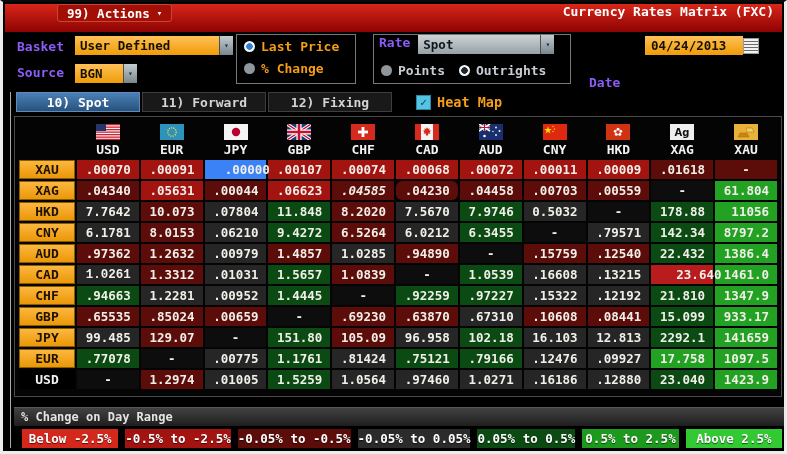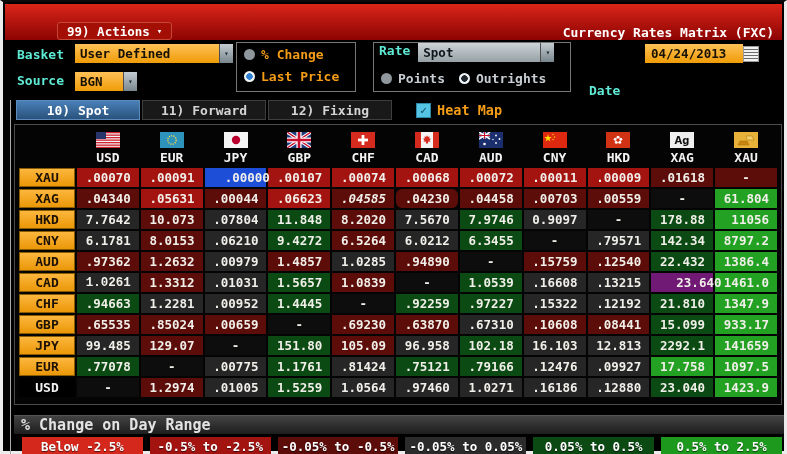--- a/index.html
+++ b/index.html
@@ -1,28 +1,28 @@
 <!DOCTYPE html>
 <html><head>
 <meta charset="utf-8">
 <style>
   html,body{margin:0;padding:0;background:#1a1a1a;}
   body{width:787px;height:454px;overflow:hidden;font-family:"DejaVu Sans Mono",monospace;}
   .frame{box-sizing:border-box;width:787px;height:454px;background:#000;
          border-left:3px solid #ececec;border-right:3px solid #ececec;border-bottom:3px solid #ececec;border-top:2px solid #0a0a0a;}
   
-  .titlebar{height:36px;margin:2px 2px 0 2px;background:linear-gradient(#d92619,#8d0302);
-            display:flex;align-items:flex-end;padding:0 8px;}
+  .titlebar{height:28px;margin:2px 2px 0 2px;background:linear-gradient(#d92619,#8d0302);
+            display:flex;align-items:flex-start;padding:0 8px;}
   .menu-btn{margin-left:44px;background:#a30f05;border:1px solid #c4473a;border-radius:3px;height:16px;
             line-height:15px;padding:0 9px;color:#fff;font-size:12.5px;font-weight:bold;cursor:default;display:flex;align-items:center;gap:7px;}
   .menu-caret{font-size:9px;line-height:10px;}
   .tb-title{margin-left:auto;color:#fff;font-size:13px;font-weight:bold;}
   
   .controls{position:relative;height:58px;}
-  .amber-label{position:absolute;color:#5eead4;font-size:13px;font-weight:bold;}
+  .amber-label{position:absolute;color:#8b5cf6;font-size:13px;font-weight:bold;}
   .dd{position:absolute;height:19px;background:linear-gradient(#ffc157,#ef9c07);display:flex;align-items:center;}
   .dd .dd-val{flex:1;padding:0 5px;font-size:12.5px;font-weight:bold;color:#161005;white-space:nowrap;overflow:hidden;}
   .dd .dd-btn{width:13px;align-self:stretch;background:linear-gradient(#c3ccd1,#79868d);border-left:1px solid #4e4e4e;
               color:#21303a;font-size:8px;display:flex;align-items:center;justify-content:center;}
   .dd.gray{background:linear-gradient(#cdd3d6,#96a1a6);}
   .dd.gray .dd-val{color:#10181d;font-weight:bold;}
   .grp-box{position:absolute;border:1px solid #777;height:48px;top:2px;}
   .radio-row{display:flex;align-items:center;gap:6px;height:22px;padding:0 7px;}
   .radio{width:11px;height:11px;border-radius:50%;flex:0 0 auto;}
   .radio.on-blue{background:radial-gradient(circle,#2f7fd2 0 3px,#eef3f6 3.5px);}
@@ -52,21 +52,21 @@
   th.colhead{padding:3px 0 1px 0;vertical-align:bottom;}
   .flagwrap{display:flex;justify-content:center;margin-bottom:3px;}
   .code{display:block;text-align:center;color:#f2f2f2;font-size:13px;font-weight:bold;line-height:14px;}
   th.rowlabel{background:linear-gradient(#fcb73e,#eb9708);color:#1c1102;font-size:13px;font-weight:bold;
               height:18px;text-align:center;border:1px solid #8a5c00;box-sizing:border-box;}
   th.rowlabel.plain{background:#000;color:#f2f2f2;border:1px solid #000;}
   td.cell{height:18px;font-size:12.5px;font-weight:bold;color:#f1efe9;text-align:right;padding:0 8px 0 0;white-space:nowrap;}
   td.cell.dash{text-align:center;padding:0;}
   
   .legend-title{margin:10px 0 0 0;height:18px;line-height:18px;background:linear-gradient(#424242,#1e1e1e);
-                color:#e3e3e3;font-size:15px;font-weight:bold;padding-left:7px;border-top:1px solid #555;}
+                color:#e3e3e3;font-size:12px;font-weight:bold;padding-left:7px;border-top:1px solid #555;}
   .legend-items{display:flex;gap:7px;margin:3px 2px 0 8px;align-items:flex-end;}
   .legend-item{flex:1;height:19px;line-height:19px;text-align:center;color:#fff;font-size:12.5px;font-weight:bold;
                text-shadow:0 1px 1px rgba(0,0,0,.6);white-space:nowrap;}
 </style>
 </head>
 <body>
 
 <div class="frame">
 
   <div class="titlebar">
@@ -85,26 +85,26 @@
     </div>
     <div class="amber-label" style="left:14px;top:33px;">Source</div>
     <div class="dd" style="left:72px;top:32px;width:62px;">
       <span class="dd-val">BGN</span>
       <span class="dd-btn">▾</span>
     </div>
 
     <div class="grp-box" style="left:233px;width:118px;">
       <div id="price-radios">
           <div class="radio-row">
+            <span class="radio on-blue"></span>
+            <span class="radio-label amber-text">Last Price</span>
+          </div>
+          <div class="radio-row">
             <span class="radio off"></span>
             <span class="radio-label amber-text">% Change</span>
-          </div>
-          <div class="radio-row">
-            <span class="radio on-blue"></span>
-            <span class="radio-label amber-text">Last Price</span>
           </div>
         </div>
     </div>
 
     <div class="grp-box" style="left:370px;width:196px;">
       <div style="display:flex;align-items:flex-start;height:24px;padding:0 5px;gap:8px;">
         <span class="amber-label" style="position:static;">Rate</span>
         <div class="dd gray" style="position:static;width:136px;">
           <span class="dd-val">Spot</span>
           <span class="dd-btn">▾</span>
@@ -280,21 +280,21 @@
                 </div>
                 <span class="code">XAU</span>
               </th>
             </tr>
           </thead>
         <tbody id="matrix-body">
             <tr>
               <th class="rowlabel">XAU</th>
               <td class="cell" style="background: rgb(163, 20, 17);">.00070</td>
               <td class="cell" style="background: rgb(163, 20, 17);">.00091</td>
-              <td class="cell" style="background: #1d4ed8; padding-left: 20px;">.00000</td>
+              <td class="cell" style="background: #3b82f6; padding-left: 20px;">.00000</td>
               <td class="cell" style="background: rgb(163, 20, 17);">.00107</td>
               <td class="cell" style="background: rgb(163, 20, 17);">.00074</td>
               <td class="cell" style="background: rgb(163, 20, 17);">.00068</td>
               <td class="cell" style="background: rgb(163, 20, 17);">.00072</td>
               <td class="cell" style="background: rgb(163, 20, 17);">.00011</td>
               <td class="cell" style="background: rgb(163, 20, 17);">.00009</td>
               <td class="cell" style="background: rgb(92, 12, 9);">.01618</td>
               <td class="cell dash" style="background: rgb(92, 12, 9);">-</td>
             </tr>
             <tr>
@@ -313,21 +313,21 @@
             </tr>
             <tr>
               <th class="rowlabel">HKD</th>
               <td class="cell" style="background: rgb(38, 38, 38);">7.7642</td>
               <td class="cell" style="background: rgb(92, 12, 9);">10.073</td>
               <td class="cell" style="background: rgb(38, 38, 38);">.07804</td>
               <td class="cell" style="background: rgb(11, 74, 18);">11.848</td>
               <td class="cell" style="background: rgb(92, 12, 9);">8.2020</td>
               <td class="cell" style="background: rgb(38, 38, 38);">7.5670</td>
               <td class="cell" style="background: rgb(11, 74, 18);">7.9746</td>
-              <td class="cell" style="background: rgb(38, 38, 38);">0.9097</td>
+              <td class="cell" style="background: rgb(38, 38, 38);">0.5032</td>
               <td class="cell dash" style="background: rgb(13, 13, 13);">-</td>
               <td class="cell" style="background: rgb(11, 74, 18);">178.88</td>
               <td class="cell" style="background: rgb(35, 161, 35);">11056</td>
             </tr>
             <tr>
               <th class="rowlabel">CNY</th>
               <td class="cell" style="background: rgb(38, 38, 38);">6.1781</td>
               <td class="cell" style="background: rgb(92, 12, 9);">8.0153</td>
               <td class="cell" style="background: rgb(38, 38, 38);">.06210</td>
               <td class="cell" style="background: rgb(11, 74, 18);">9.4272</td>
@@ -357,21 +357,21 @@
               <th class="rowlabel">CAD</th>
               <td class="cell" style="background: rgb(38, 38, 38); font-family: Liberation Mono, monospace;">1.0261</td>
               <td class="cell" style="background: rgb(92, 12, 9);">1.3312</td>
               <td class="cell" style="background: rgb(38, 38, 38);">.01031</td>
               <td class="cell" style="background: rgb(11, 74, 18);">1.5657</td>
               <td class="cell" style="background: rgb(92, 12, 9);">1.0839</td>
               <td class="cell dash" style="background: rgb(13, 13, 13);">-</td>
               <td class="cell" style="background: rgb(11, 74, 18);">1.0539</td>
               <td class="cell" style="background: rgb(38, 38, 38);">.16608</td>
               <td class="cell" style="background: rgb(38, 38, 38);">.13215</td>
-              <td class="cell" style="background: #701a75; padding-left: 25px;">23.640</td>
+              <td class="cell" style="background: #b91c1c; padding-left: 25px;">23.640</td>
               <td class="cell" style="background: rgb(35, 161, 35);">1461.0</td>
             </tr>
             <tr>
               <th class="rowlabel">CHF</th>
               <td class="cell" style="background: rgb(11, 74, 18);">.94663</td>
               <td class="cell" style="background: rgb(38, 38, 38);">1.2281</td>
               <td class="cell" style="background: rgb(38, 38, 38);">.00952</td>
               <td class="cell" style="background: rgb(11, 74, 18);">1.4445</td>
               <td class="cell dash" style="background: rgb(13, 13, 13);">-</td>
               <td class="cell" style="background: rgb(11, 74, 18);">.92259</td>
@@ -442,16 +442,17 @@
     </div>
 
     <div class="legend-title">% Change on Day Range</div>
     <div class="legend-items" id="legend-host">
         <div class="legend-item" style="background: rgb(213, 40, 28);">Below -2.5%</div>
         <div class="legend-item" style="background: rgb(163, 20, 17);">-0.5% to -2.5%</div>
         <div class="legend-item" style="background: rgb(92, 12, 9);">-0.05% to -0.5%</div>
         <div class="legend-item" style="background: rgb(43, 43, 43);">-0.05% to 0.05%</div>
         <div class="legend-item" style="background: rgb(11, 74, 18);">0.05% to 0.5%</div>
         <div class="legend-item" style="background: rgb(29, 154, 29);">0.5% to 2.5%</div>
+        <div class="legend-item" style="background: rgb(50, 201, 50);">Above 2.5%</div>
       </div>
   </div>
 
 </div>
 
 </body></html>

